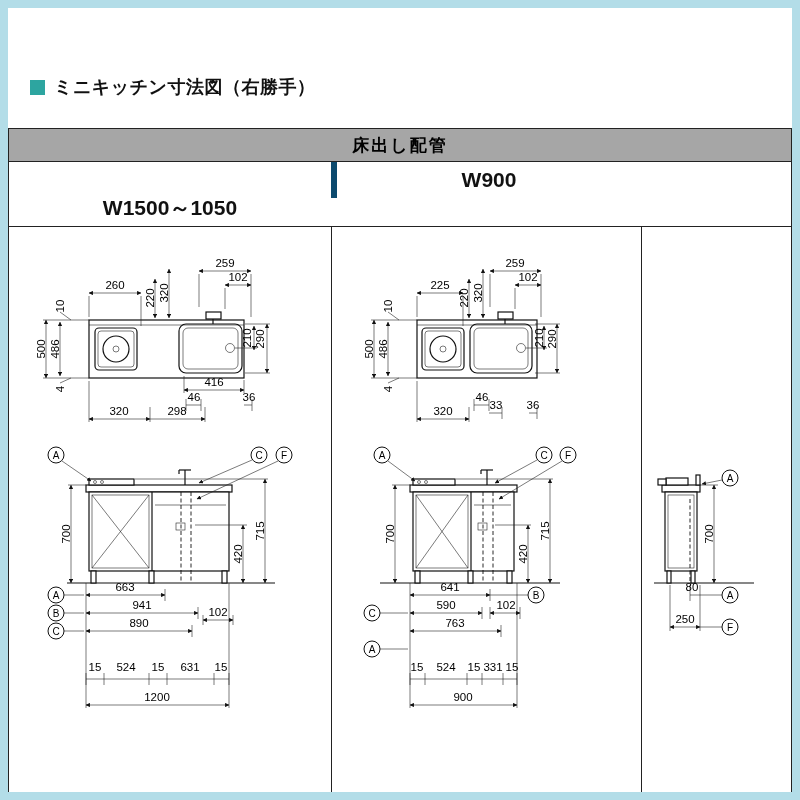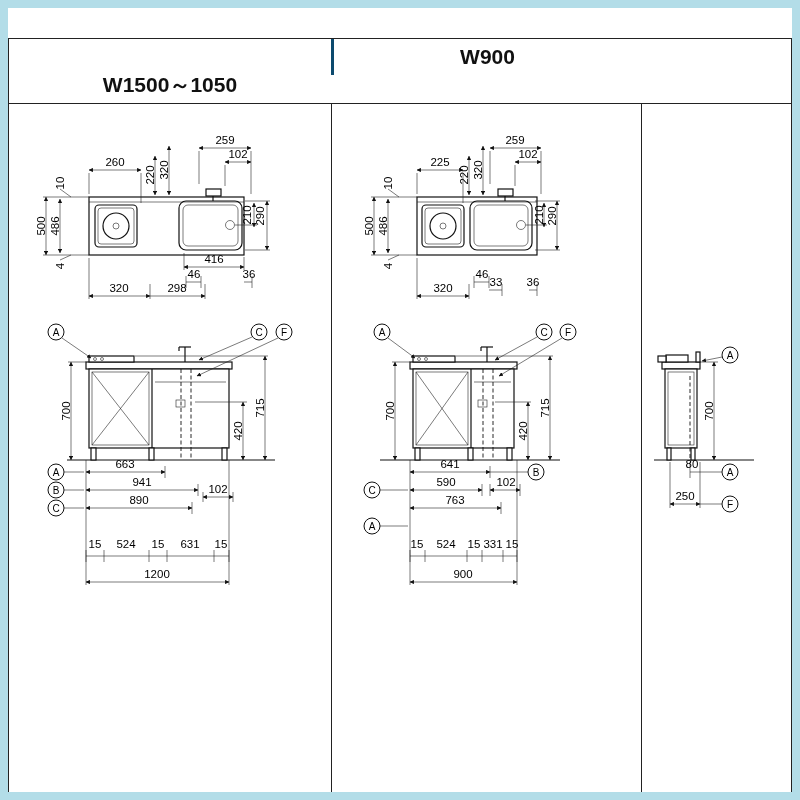--- a/index.html
+++ b/index.html
@@ -7,40 +7,45 @@
   body { width:800px; height:800px; font-family:"Liberation Sans","DejaVu Sans",sans-serif; color:#111; }
   .page { width:800px; height:800px; border:8px solid #b3dde8; background:#fff; display:flex; flex-direction:column; overflow:hidden; }
   .title-row { display:flex; align-items:center; gap:9px; margin:68px 0 0 22px; height:22px; }
   .bullet { width:15px; height:15px; background:#2da5a0; flex:0 0 auto; }
   .title-text { font-size:18px; font-weight:bold; letter-spacing:0.5px; }
   .dim-table { margin-top:30px; flex:1; display:flex; flex-direction:column; border:1px solid #222; border-bottom:none; }
   .tbl-header { height:33px; background:#a6a6a6; border-bottom:1px solid #222; display:flex; align-items:center; justify-content:center; font-size:17px; font-weight:bold; color:#000; letter-spacing:2px; }
   .col-headers { display:flex; border-bottom:1px solid #222; }
   .col-h { height:36px; display:flex; align-items:center; justify-content:center; font-size:21px; font-weight:bold; }
   .c-w1 { width:322px;margin-top:28px; } .c-w2 { width:310px; } .c-w3 { flex:1; }
-  .col-h + .col-h { border-left:3px solid #0c4a6e; }
+  .col-h + .col-h { border-left:6px solid #0c4a6e; }
   .table-body { display:flex; flex:1; align-items:flex-end; }
   .cell + .cell { border-left:1px solid #222; }
   .cell { height:100%; }
   svg { display:block; }
   svg text { font-size:11.5px; fill:#000; font-family:"Liberation Sans","DejaVu Sans",sans-serif; }
   svg text.ct { font-size:10px; }
   .ln  { stroke:#111; stroke-width:1.2; fill:none; }
   .lnf { stroke:#111; stroke-width:1.2; fill:#fff; }
   .th  { stroke:#222; stroke-width:0.6; fill:none; }
   .dash{ stroke:#111; stroke-width:0.9; fill:none; stroke-dasharray:4 2.5; }
   .cir { fill:#fff; stroke:#111; stroke-width:1; }
 </style>
 </head>
 <body>
 
 <div class="page">
 
+  <div class="title-row">
+    <span class="bullet"></span>
+    <span class="title-text">ミニキッチン寸法図（右勝手）</span>
+  </div>
 
   <div class="dim-table">
+    <div class="tbl-header">床出し配管</div>
     <div class="col-headers">
       <div class="col-h c-w1">W1500～1050</div>
       <div class="col-h c-w2">W900</div>
     </div>
 
     <div class="table-body">
 
       <div class="cell c-w1">
       <svg width="322" height="583" viewBox="0 0 322 583">
         <defs>

